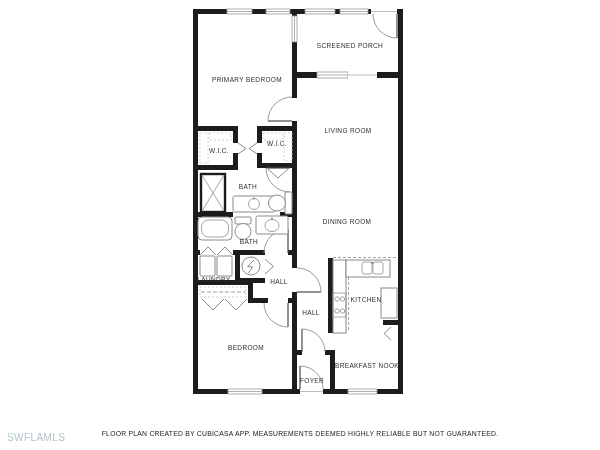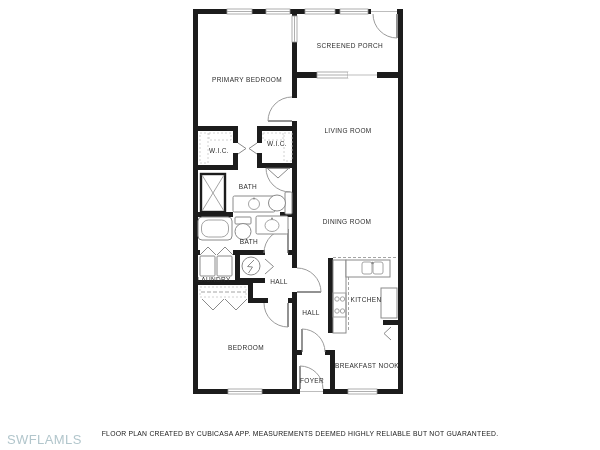--- a/index.html
+++ b/index.html
@@ -3,21 +3,21 @@
 <meta charset="utf-8">
 <style>
   html,body{margin:0;padding:0;background:#ffffff;}
   #stage{position:relative;width:600px;height:450px;background:#ffffff;overflow:hidden;
          font-family:"Liberation Sans",sans-serif;}
   #plan-svg{position:absolute;left:0;top:0;}
   .room-label{position:absolute;transform:translate(-50%,-50%);font-size:6.5px;
               letter-spacing:.35px;color:#2b2b2b;white-space:nowrap;font-weight:400;}
   #footer-disclaimer{position:absolute;left:0;top:430px;width:600px;text-align:center;
               font-size:6.8px;letter-spacing:.25px;color:#161616;}
-  #watermark{position:absolute;left:7px;top:432px;font-size:13px;letter-spacing:.4px;
+  #watermark{position:absolute;left:7px;top:432px;font-size:10px;letter-spacing:.4px;
               color:#b2c6cc;}
   .wall{fill:#1c1c1c;}
   .win{fill:#ffffff;stroke:#9a9a9a;stroke-width:.8;}
   .winline{stroke:#9a9a9a;stroke-width:.8;}
   .gapline{stroke:#b5b5b5;stroke-width:.9;}
   .arc{stroke:#9b9b9b;stroke-width:1;fill:none;}
   .leaf{stroke:#4a4a4a;stroke-width:1.2;}
   .fix{stroke:#8a8a8a;stroke-width:1;fill:#ffffff;}
   .fixl{stroke:#9a9a9a;stroke-width:.9;fill:none;}
   .chev{stroke:#8a8a8a;stroke-width:1;fill:none;}

